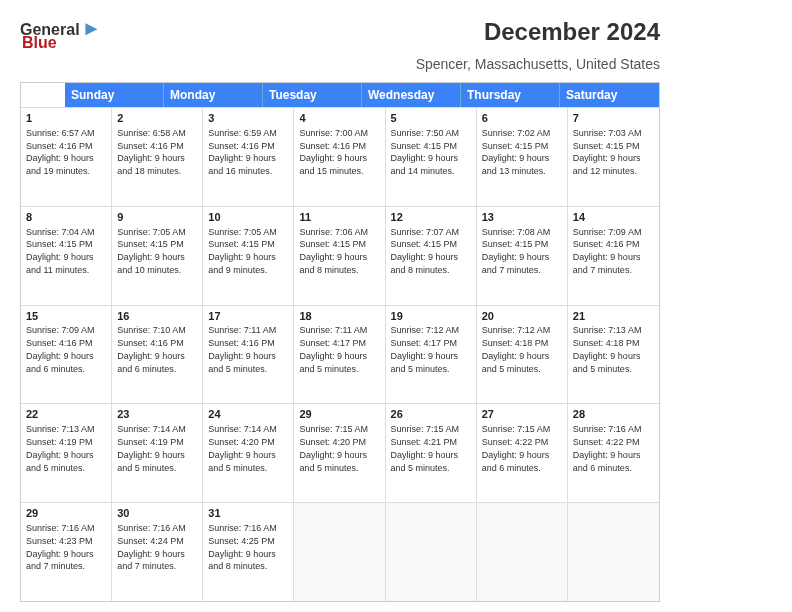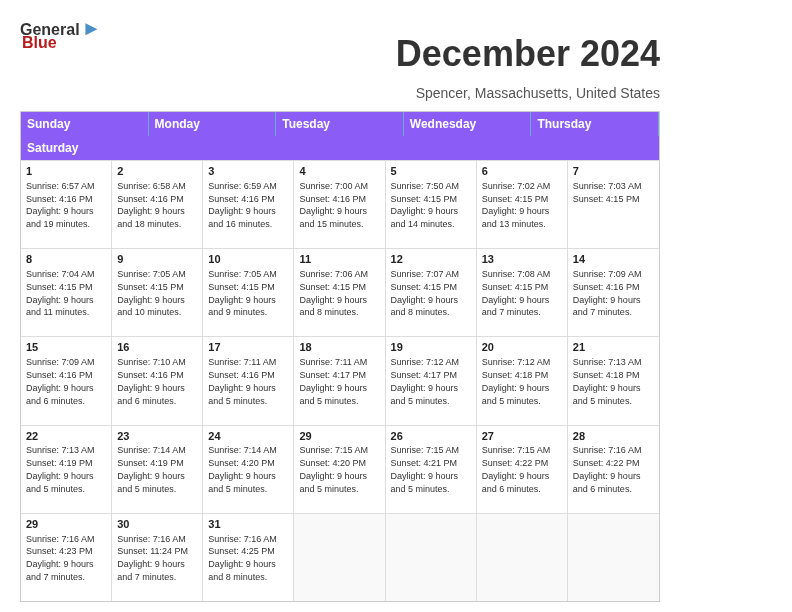--- a/index.html
+++ b/index.html
@@ -25,40 +25,40 @@
     }
     .logo {
       display: flex;
       flex-direction: column;
       align-items: flex-start;
     }
     .title-block {
       text-align: right;
     }
     .main-title {
-      font-size: 36px;
+      font-size: 24px;
       font-weight: bold;
       color: #333;
-      margin-top: 15px;
     }
     .subtitle {
       font-size: 14px;
       color: #555;
       margin-top: 10px;
     }
     .calendar {
       flex: 1;
       display: flex;
       flex-direction: column;
       border: 1px solid #ccc;
     }
     .cal-header {
       display: grid;
-      grid-template-columns: repeat(5, 1fr);
-      background: #8b5cf6;
+      grid-template-columns: repeat(6, 1fr);
+      background: #3b82f6;
+      margin-left: 44px;
     }
     .cal-header-cell {
       color: #fff;
       font-weight: bold;
       font-size: 12px;
       padding: 5px 6px;
       text-align: left;
       border-right: 1px solid #6aaad4;
     }
     .cal-header-cell:last-child {
@@ -132,21 +132,21 @@
         <div class="cal-header-cell">Saturday</div>
       </div>
     <div class="cal-body">
     <div class="cal-week">
           <div class="cal-cell"><span class="day-num">1</span><span class="cell-text">Sunrise: 6:57 AM</span><br><span class="cell-text">Sunset: 4:16 PM</span><br><span class="cell-text">Daylight: 9 hours and 19 minutes.</span></div>
           <div class="cal-cell"><span class="day-num">2</span><span class="cell-text">Sunrise: 6:58 AM</span><br><span class="cell-text">Sunset: 4:16 PM</span><br><span class="cell-text">Daylight: 9 hours and 18 minutes.</span></div>
           <div class="cal-cell"><span class="day-num">3</span><span class="cell-text">Sunrise: 6:59 AM</span><br><span class="cell-text">Sunset: 4:16 PM</span><br><span class="cell-text">Daylight: 9 hours and 16 minutes.</span></div>
           <div class="cal-cell"><span class="day-num">4</span><span class="cell-text">Sunrise: 7:00 AM</span><br><span class="cell-text">Sunset: 4:16 PM</span><br><span class="cell-text">Daylight: 9 hours and 15 minutes.</span></div>
           <div class="cal-cell"><span class="day-num">5</span><span class="cell-text">Sunrise: 7:50 AM</span><br><span class="cell-text">Sunset: 4:15 PM</span><br><span class="cell-text">Daylight: 9 hours and 14 minutes.</span></div>
           <div class="cal-cell"><span class="day-num">6</span><span class="cell-text">Sunrise: 7:02 AM</span><br><span class="cell-text">Sunset: 4:15 PM</span><br><span class="cell-text">Daylight: 9 hours and 13 minutes.</span></div>
-          <div class="cal-cell"><span class="day-num">7</span><span class="cell-text">Sunrise: 7:03 AM</span><br><span class="cell-text">Sunset: 4:15 PM</span><br></div>
+          <div class="cal-cell"><span class="day-num">7</span><span class="cell-text">Sunrise: 7:03 AM</span><br><span class="cell-text">Sunset: 4:15 PM</span><br><span class="cell-text">Daylight: 9 hours and 12 minutes.</span></div>
         </div>
         <div class="cal-week">
           <div class="cal-cell"><span class="day-num">8</span><span class="cell-text">Sunrise: 7:04 AM</span><br><span class="cell-text">Sunset: 4:15 PM</span><br><span class="cell-text">Daylight: 9 hours and 11 minutes.</span></div>
           <div class="cal-cell"><span class="day-num">9</span><span class="cell-text">Sunrise: 7:05 AM</span><br><span class="cell-text">Sunset: 4:15 PM</span><br><span class="cell-text">Daylight: 9 hours and 10 minutes.</span></div>
           <div class="cal-cell"><span class="day-num">10</span><span class="cell-text">Sunrise: 7:05 AM</span><br><span class="cell-text">Sunset: 4:15 PM</span><br><span class="cell-text">Daylight: 9 hours and 9 minutes.</span></div>
           <div class="cal-cell"><span class="day-num">11</span><span class="cell-text">Sunrise: 7:06 AM</span><br><span class="cell-text">Sunset: 4:15 PM</span><br><span class="cell-text">Daylight: 9 hours and 8 minutes.</span></div>
           <div class="cal-cell"><span class="day-num">12</span><span class="cell-text">Sunrise: 7:07 AM</span><br><span class="cell-text">Sunset: 4:15 PM</span><br><span class="cell-text">Daylight: 9 hours and 8 minutes.</span></div>
           <div class="cal-cell"><span class="day-num">13</span><span class="cell-text">Sunrise: 7:08 AM</span><br><span class="cell-text">Sunset: 4:15 PM</span><br><span class="cell-text">Daylight: 9 hours and 7 minutes.</span></div>
           <div class="cal-cell"><span class="day-num">14</span><span class="cell-text">Sunrise: 7:09 AM</span><br><span class="cell-text">Sunset: 4:16 PM</span><br><span class="cell-text">Daylight: 9 hours and 7 minutes.</span></div>
         </div>
@@ -163,21 +163,21 @@
           <div class="cal-cell"><span class="day-num">22</span><span class="cell-text">Sunrise: 7:13 AM</span><br><span class="cell-text">Sunset: 4:19 PM</span><br><span class="cell-text">Daylight: 9 hours and 5 minutes.</span></div>
           <div class="cal-cell"><span class="day-num">23</span><span class="cell-text">Sunrise: 7:14 AM</span><br><span class="cell-text">Sunset: 4:19 PM</span><br><span class="cell-text">Daylight: 9 hours and 5 minutes.</span></div>
           <div class="cal-cell"><span class="day-num">24</span><span class="cell-text">Sunrise: 7:14 AM</span><br><span class="cell-text">Sunset: 4:20 PM</span><br><span class="cell-text">Daylight: 9 hours and 5 minutes.</span></div>
           <div class="cal-cell"><span class="day-num">29</span><span class="cell-text">Sunrise: 7:15 AM</span><br><span class="cell-text">Sunset: 4:20 PM</span><br><span class="cell-text">Daylight: 9 hours and 5 minutes.</span></div>
           <div class="cal-cell"><span class="day-num">26</span><span class="cell-text">Sunrise: 7:15 AM</span><br><span class="cell-text">Sunset: 4:21 PM</span><br><span class="cell-text">Daylight: 9 hours and 5 minutes.</span></div>
           <div class="cal-cell"><span class="day-num">27</span><span class="cell-text">Sunrise: 7:15 AM</span><br><span class="cell-text">Sunset: 4:22 PM</span><br><span class="cell-text">Daylight: 9 hours and 6 minutes.</span></div>
           <div class="cal-cell"><span class="day-num">28</span><span class="cell-text">Sunrise: 7:16 AM</span><br><span class="cell-text">Sunset: 4:22 PM</span><br><span class="cell-text">Daylight: 9 hours and 6 minutes.</span></div>
         </div>
         <div class="cal-week">
           <div class="cal-cell"><span class="day-num">29</span><span class="cell-text">Sunrise: 7:16 AM</span><br><span class="cell-text">Sunset: 4:23 PM</span><br><span class="cell-text">Daylight: 9 hours and 7 minutes.</span></div>
-          <div class="cal-cell"><span class="day-num">30</span><span class="cell-text">Sunrise: 7:16 AM</span><br><span class="cell-text">Sunset: 11:24 PM</span><br><span class="cell-text">Daylight: 9 hours and 7 minutes.</span></div>
+          <div class="cal-cell"><span class="day-num">30</span><span class="cell-text">Sunrise: 7:16 AM</span><br><span class="cell-text">Sunset: 4:24 PM</span><br><span class="cell-text">Daylight: 9 hours and 7 minutes.</span></div>
           <div class="cal-cell"><span class="day-num">31</span><span class="cell-text">Sunrise: 7:16 AM</span><br><span class="cell-text">Sunset: 4:25 PM</span><br><span class="cell-text">Daylight: 9 hours and 8 minutes.</span></div>
           <div class="cal-cell empty"></div>
           <div class="cal-cell empty"></div>
           <div class="cal-cell empty"></div>
           <div class="cal-cell empty"></div>
         </div>
       </div>
   </div>
 </div>
 

